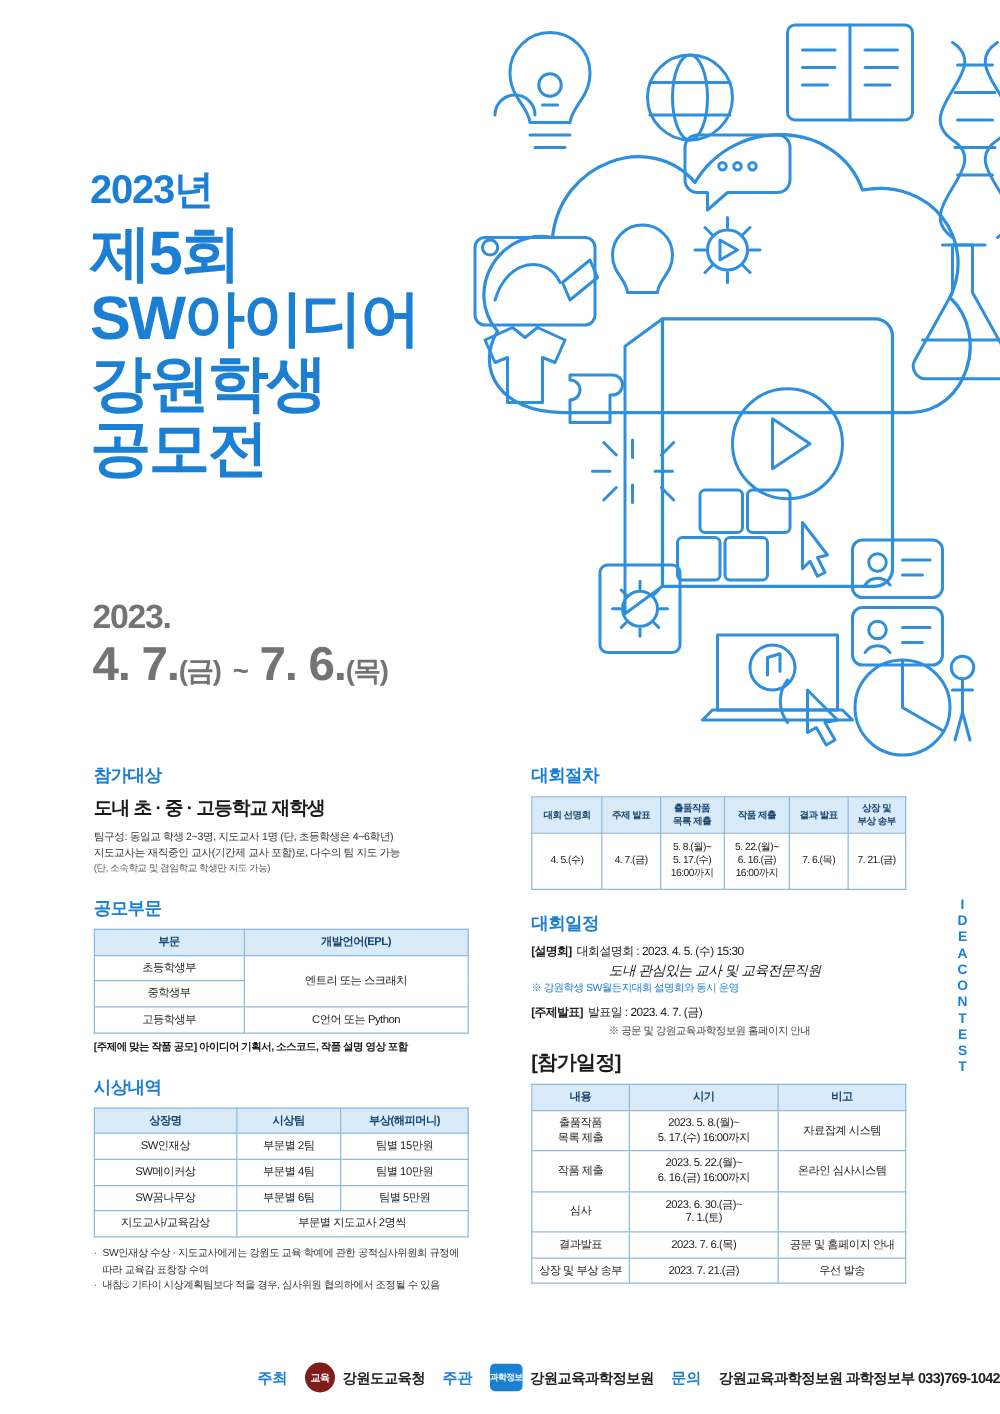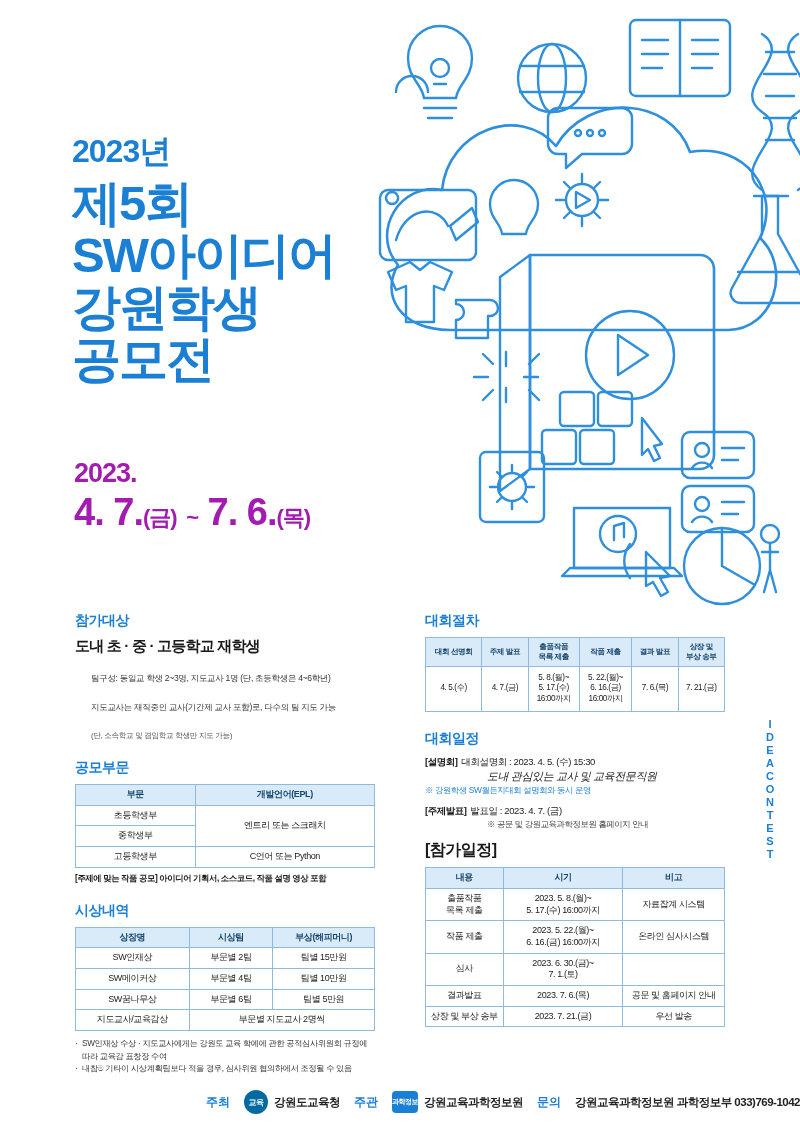--- a/index.html
+++ b/index.html
@@ -18,21 +18,21 @@
   .hero { position:relative; height:610px; }
   .hero-title { position:absolute; left:72px; top:130px; }
   .hero-year {
     font-size:32px; font-weight:bold; color:#1b7fd4; letter-spacing:-1px;
     margin-bottom:4px;
   }
   .hero-line {
     font-size:49px; font-weight:bold; color:#1b7fd4; line-height:1.06;
     letter-spacing:-2px;
   }
-  .hero-dates { position:absolute; left:74px; top:458px; color:#a21caf; }
+  .hero-dates { position:absolute; left:74px; top:478px; color:#737373; }
   .hero-date-year { font-size:27px; font-weight:bold; letter-spacing:-1px; }
   .hero-date-main { font-size:38px; font-weight:bold; letter-spacing:-1px; margin-top:2px;}
   .hero-date-main .small { font-size:22px; }
 
   
   .art { position:absolute; right:0; top:0; width:470px; height:620px; }
 
   
   .side-vert {
     position:absolute; right:18px; top:718px;
@@ -45,21 +45,21 @@
   .cols { position:absolute; left:0; top:612px; width:800px; }
   .col-left { position:absolute; left:75px; top:0; width:300px; }
   .col-right { position:absolute; left:425px; top:0; width:300px; }
 
   .sec-title {
     color:#1b7fd4; font-weight:bold; font-size:14px; margin:0 0 7px 0;
     letter-spacing:-0.5px;
   }
   .sec-title.gap { margin-top:18px; }
   .lead { font-weight:bold; font-size:15px; margin:0 0 7px 0; letter-spacing:-0.8px; }
-  .note { font-size:8.5px; line-height:1.5; color:#333; margin:16px; letter-spacing:-0.3px; }
+  .note { font-size:8.5px; line-height:1.5; color:#333; margin:0; letter-spacing:-0.3px; }
   .note-small { font-size:7.6px; color:#555; }
 
   table { border-collapse:collapse; width:100%; font-size:9px; }
   th, td {
     border:1px solid #8fb9dd; text-align:center; padding:4px 2px;
     letter-spacing:-0.4px; line-height:1.3;
   }
   th { background:#d9ebf8; font-weight:bold; color:#17456e; }
   td { background:#ffffff; color:#222; }
 
@@ -82,21 +82,21 @@
 
   
   .footer {
     position:absolute; left:0; bottom:0; width:800px; height:58px;
     display:flex; align-items:center; justify-content:flex-end; gap:14px;
     font-size:11px; color:#222;
   }
   .f-label { color:#1b7fd4; font-weight:bold; font-size:12px; }
   .f-org { display:flex; align-items:center; gap:6px; font-weight:bold; font-size:11.5px; letter-spacing:-0.5px;}
   .f-emblem {
-    width:24px; height:24px; border-radius:50%; background:#0369a1;
+    width:24px; height:24px; border-radius:50%; background:#7f1d1d;
     display:flex; align-items:center; justify-content:center;
     color:#fff; font-size:8px; font-weight:bold;
   }
   .f-emblem.sq { border-radius:4px; background:#1b7fd4; width:26px; height:22px; font-size:7px;}
   .f-contact { font-weight:bold; font-size:11.5px; letter-spacing:-0.5px;}
 </style>
 </head>
 <body>
 
 <div class="poster">

